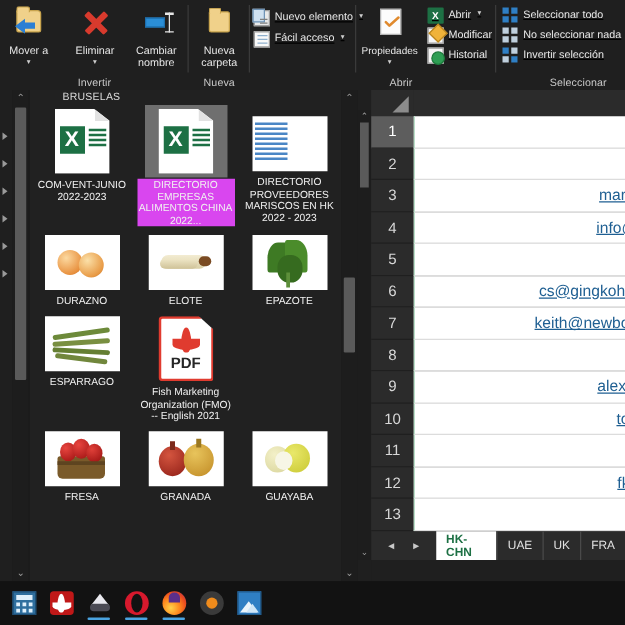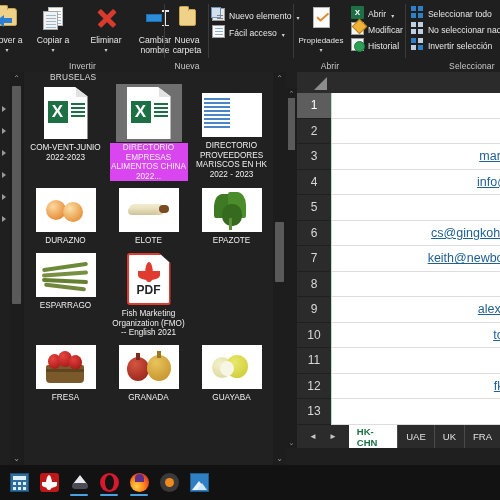--- a/index.html
+++ b/index.html
@@ -71,21 +71,21 @@
   .rename-ic .cursor:after { content:""; position:absolute; left:-2.5px; bottom:0; width:6.5px; height:1.5px; background:#e6e6e6;}
 
   .newfolder-ic { position: absolute; left: 6px; top: 3px; width: 17px; height: 17px;
     background: #f0d18a; border: 1px solid #c8a44e; border-radius: 1px 2px 2px 2px; }
   .newfolder-ic:before { content:""; position:absolute; left:-1px; top:-4px; width:8px; height:4px;
     background:#f0d18a; border:1px solid #c8a44e; border-bottom:none; border-radius:2px 2px 0 0;}
 
   
   .smallcol { display: flex; flex-direction: column; justify-content: flex-start;
               padding: 3px 0 0 2px; gap: 2px; }
-  .smallbtn { display: flex; align-items: flex-end; gap: 4px; padding: 1px 3px 1px 1px; cursor: default; }
+  .smallbtn { display: flex; align-items: flex-start; gap: 4px; padding: 1px 3px 1px 1px; cursor: default; text-decoration: underline; }
   .smallbtn .sl { font-size: 8.6px; color: #e8e8e8; white-space: nowrap; }
   .smallbtn .sc { font-size: 6px; color: #cfcfcf; margin-left: 1px; }
   .sico { width: 13px; height: 13px; position: relative; flex: none; }
 
   .si-newitem { background:#e9e9e9; border:1px solid #9d9d9d; }
   .si-newitem:before{content:"";position:absolute;left:-2px;top:-2px;width:8px;height:9px;background:#cfe0ef;border:1px solid #6f93b5;}
   .si-newitem:after{content:"";position:absolute;right:1px;bottom:1px;width:6px;height:1px;background:#7e7e7e;box-shadow:0 -3px 0 #7e7e7e;}
   .si-easy { background:#fafafa; border:1px solid #9d9d9d; }
   .si-easy:after{content:"";position:absolute;left:2px;top:2px;width:8px;height:1px;background:#8fb0cd;box-shadow:0 3px 0 #8fb0cd,0 6px 0 #8fb0cd;}
 
@@ -228,33 +228,20 @@
         <div class="bigbtn">
           <div class="ico">
             <div class="folder-ic"></div>
               <div class="arrow-blue"></div>
               <div class="arrow-blue-tail"></div>
           </div>
           <div class="lbl">Mover
 a</div>
           <div class="caret">▾</div>
         </div>
-        <div class="bigbtn">
-          <div class="ico">
-            <div class="page-ic">
-                <div class="page-ic-lines"></div>
-              </div>
-            <div class="page-ic-2">
-                <div class="page-ic-lines"></div>
-              </div>
-          </div>
-          <div class="lbl">Copiar
-a</div>
-          <div class="caret">▾</div>
-        </div>
         <div style="width:1px;background:#3a3a3a;margin:2px 3px 16px 3px"></div>
         <div class="bigbtn">
           <div class="ico">
             <div class="xmark">
                 <span></span>
                 <span></span>
               </div>
           </div>
           <div class="lbl">Eliminar</div>
           <div class="caret">▾</div>

